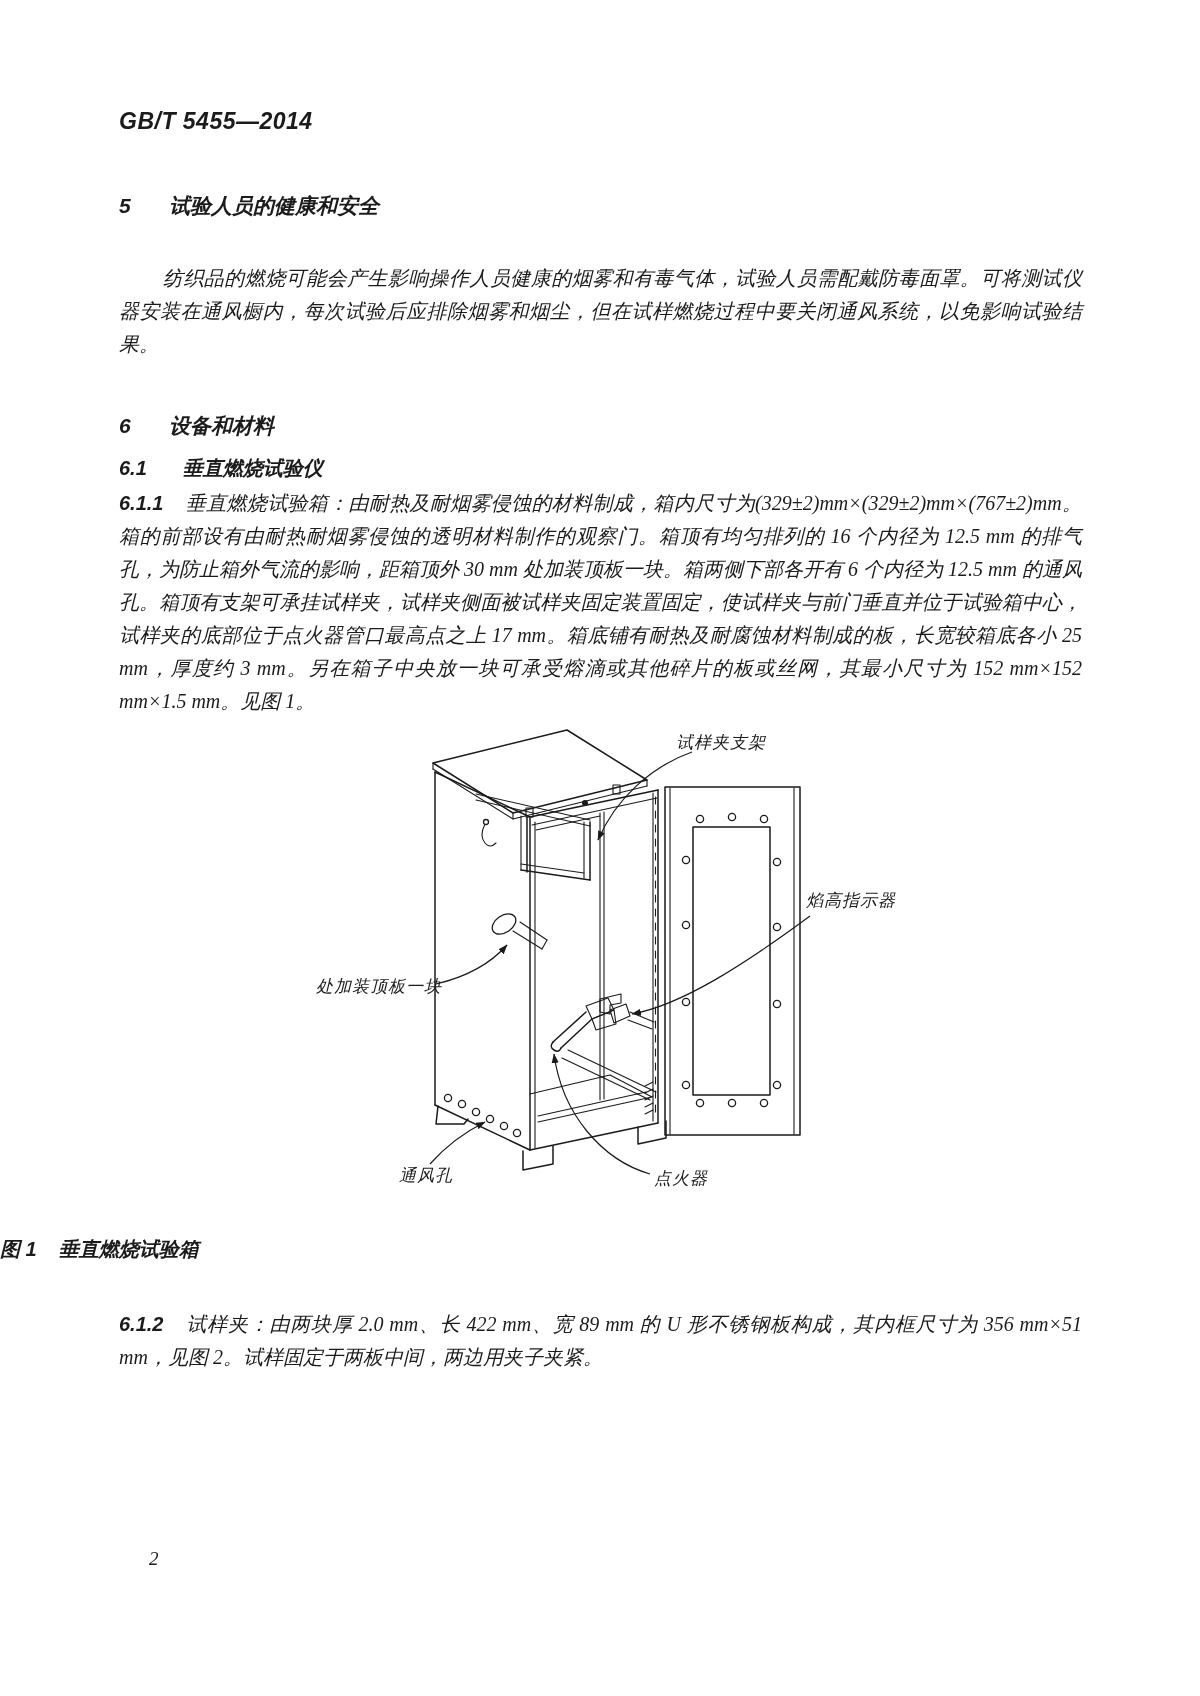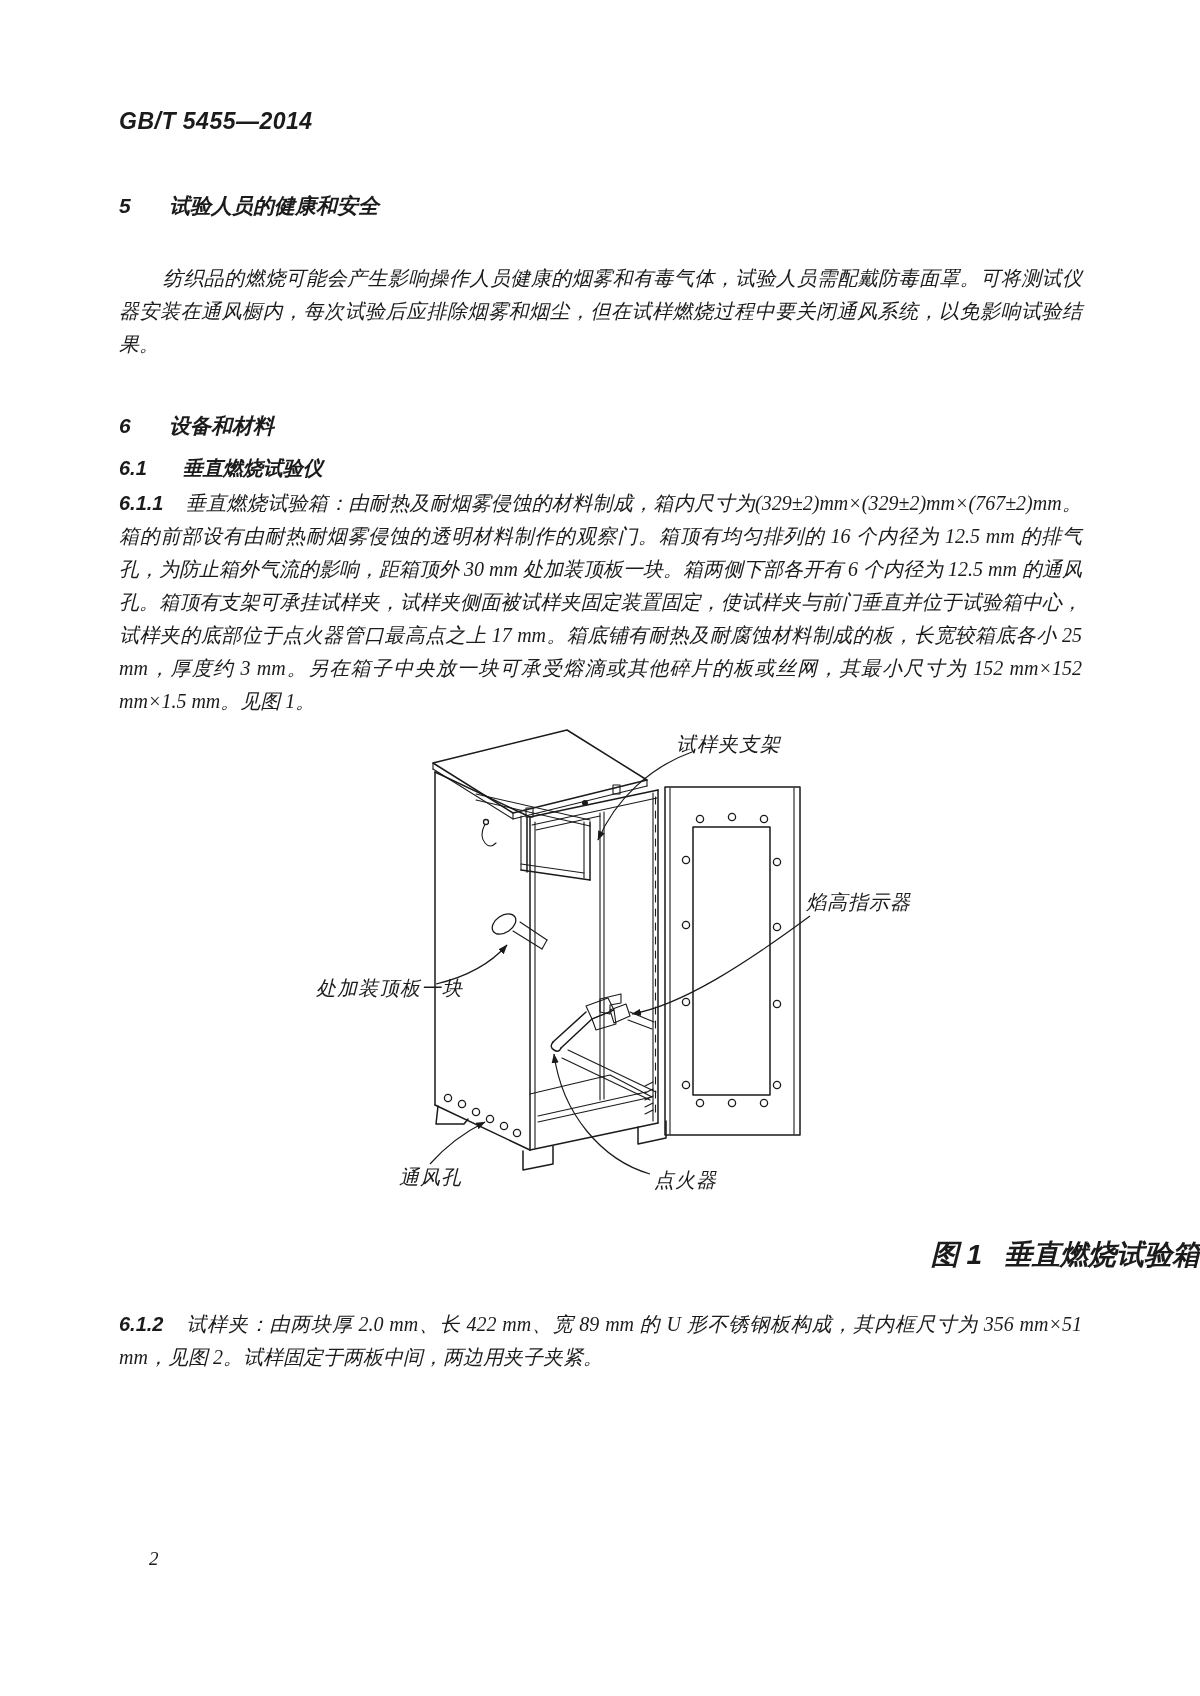--- a/index.html
+++ b/index.html
@@ -8,25 +8,25 @@
   .abs{position:absolute;font-style:italic;}
   .doc-header{left:119px;top:108px;font-family:"Liberation Sans","DejaVu Sans",sans-serif;
               font-weight:bold;font-size:23px;letter-spacing:.5px;}
   .h1{font-family:"Liberation Sans","DejaVu Sans",sans-serif;font-weight:bold;font-size:21px;}
   .h1 .num{display:inline-block;min-width:26px;margin-right:24px;}
   .h2 .num{display:inline-block;margin-right:36px;}
   .para{left:119px;width:963px;font-size:20px;line-height:33px;text-align:justify;}
   .indent2{text-indent:44px;}
   .pnum{font-family:"Liberation Sans","DejaVu Sans",sans-serif;font-weight:bold;
         display:inline-block;margin-right:22px;}
-  .fig-caption{left:0;top:1236px;width:1200px;text-align:right;
+  .fig-caption{left:0;top:1236px;width:1200px;text-align:left;
                font-family:"Liberation Sans","DejaVu Sans",sans-serif;
-               font-weight:bold;font-size:28px;}
+               font-weight:bold;font-size:20px;}
   .fig-caption .cap-label{margin-right:22px;}
-  .fig-label{font-size:20px;letter-spacing:1px;white-space:nowrap;}
+  .fig-label{font-size:17px;letter-spacing:1px;white-space:nowrap;}
   .page-num{left:149px;top:1548px;font-size:19px;}
   svg{position:absolute;left:280px;top:672px;}
   .ln{fill:none;stroke:#1a1a1a;stroke-width:1.5;stroke-linejoin:round;stroke-linecap:round;}
   .ln2{fill:none;stroke:#1a1a1a;stroke-width:1.1;stroke-linejoin:round;stroke-linecap:round;}
   .lead{fill:none;stroke:#1a1a1a;stroke-width:1.2;}
   .dot{fill:#1a1a1a;stroke:none;}
   .hole{fill:#ffffff;stroke:#1a1a1a;stroke-width:1.3;}
 </style>
 </head>
 <body>

